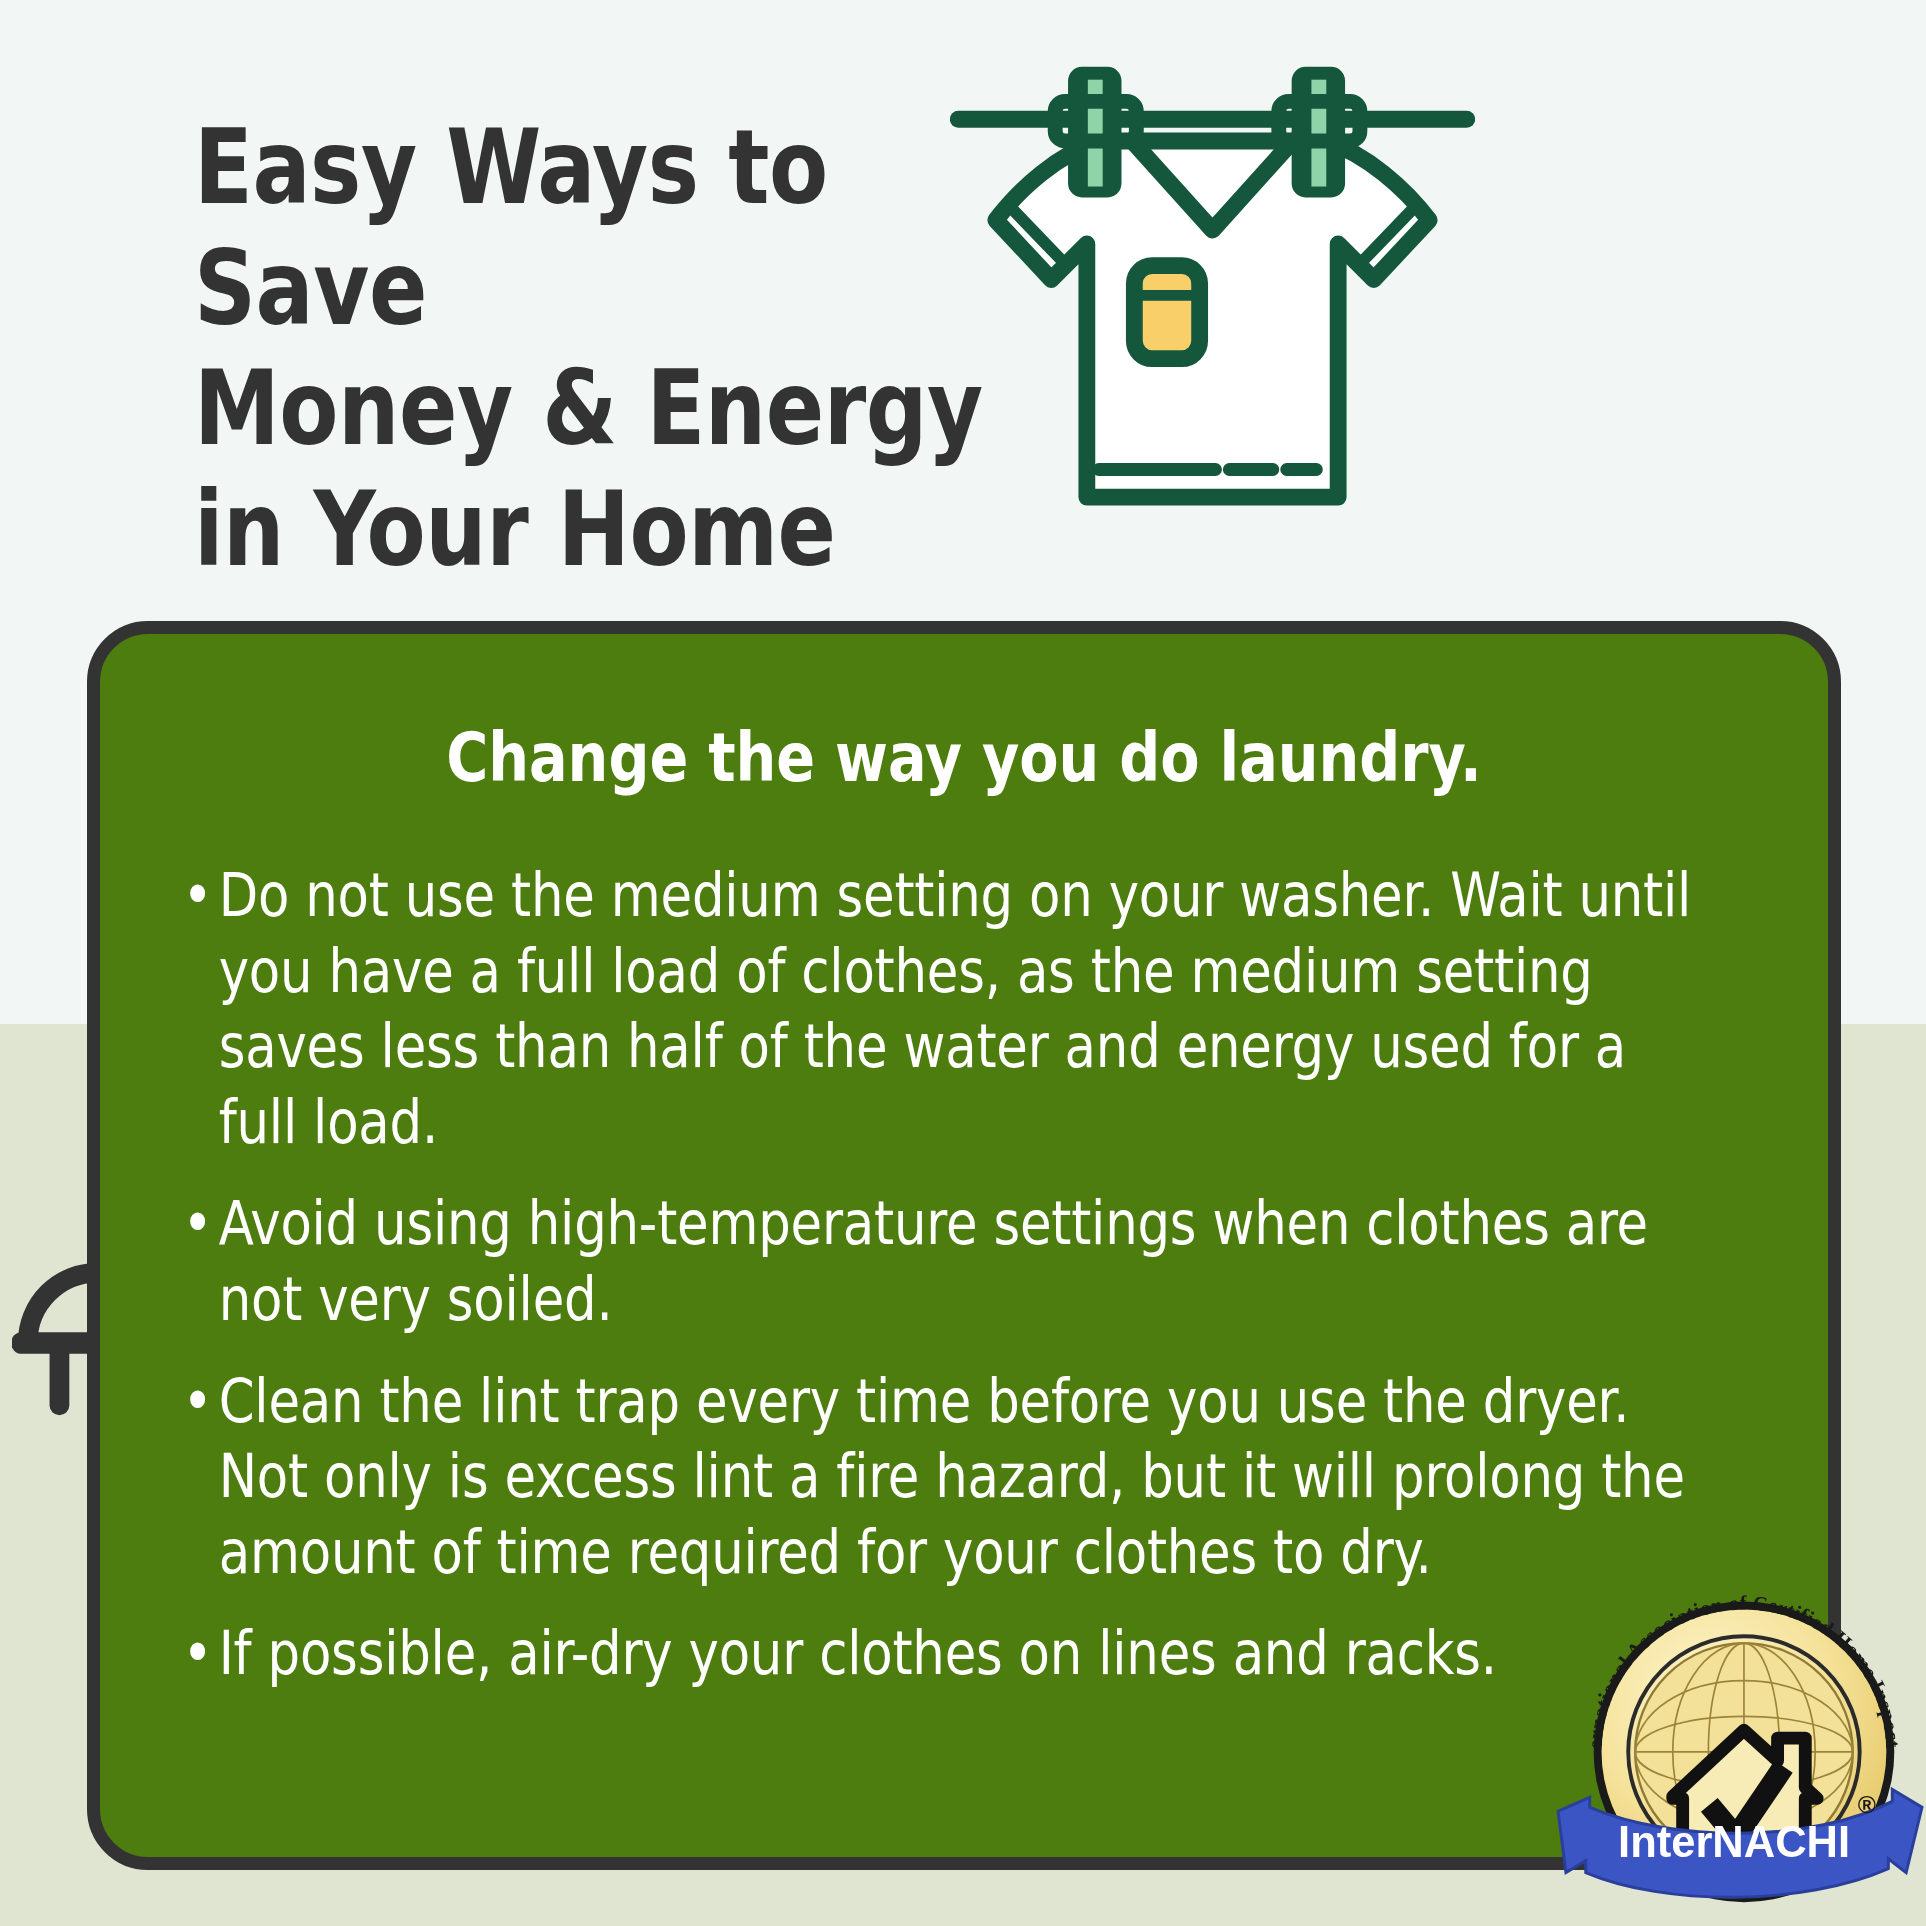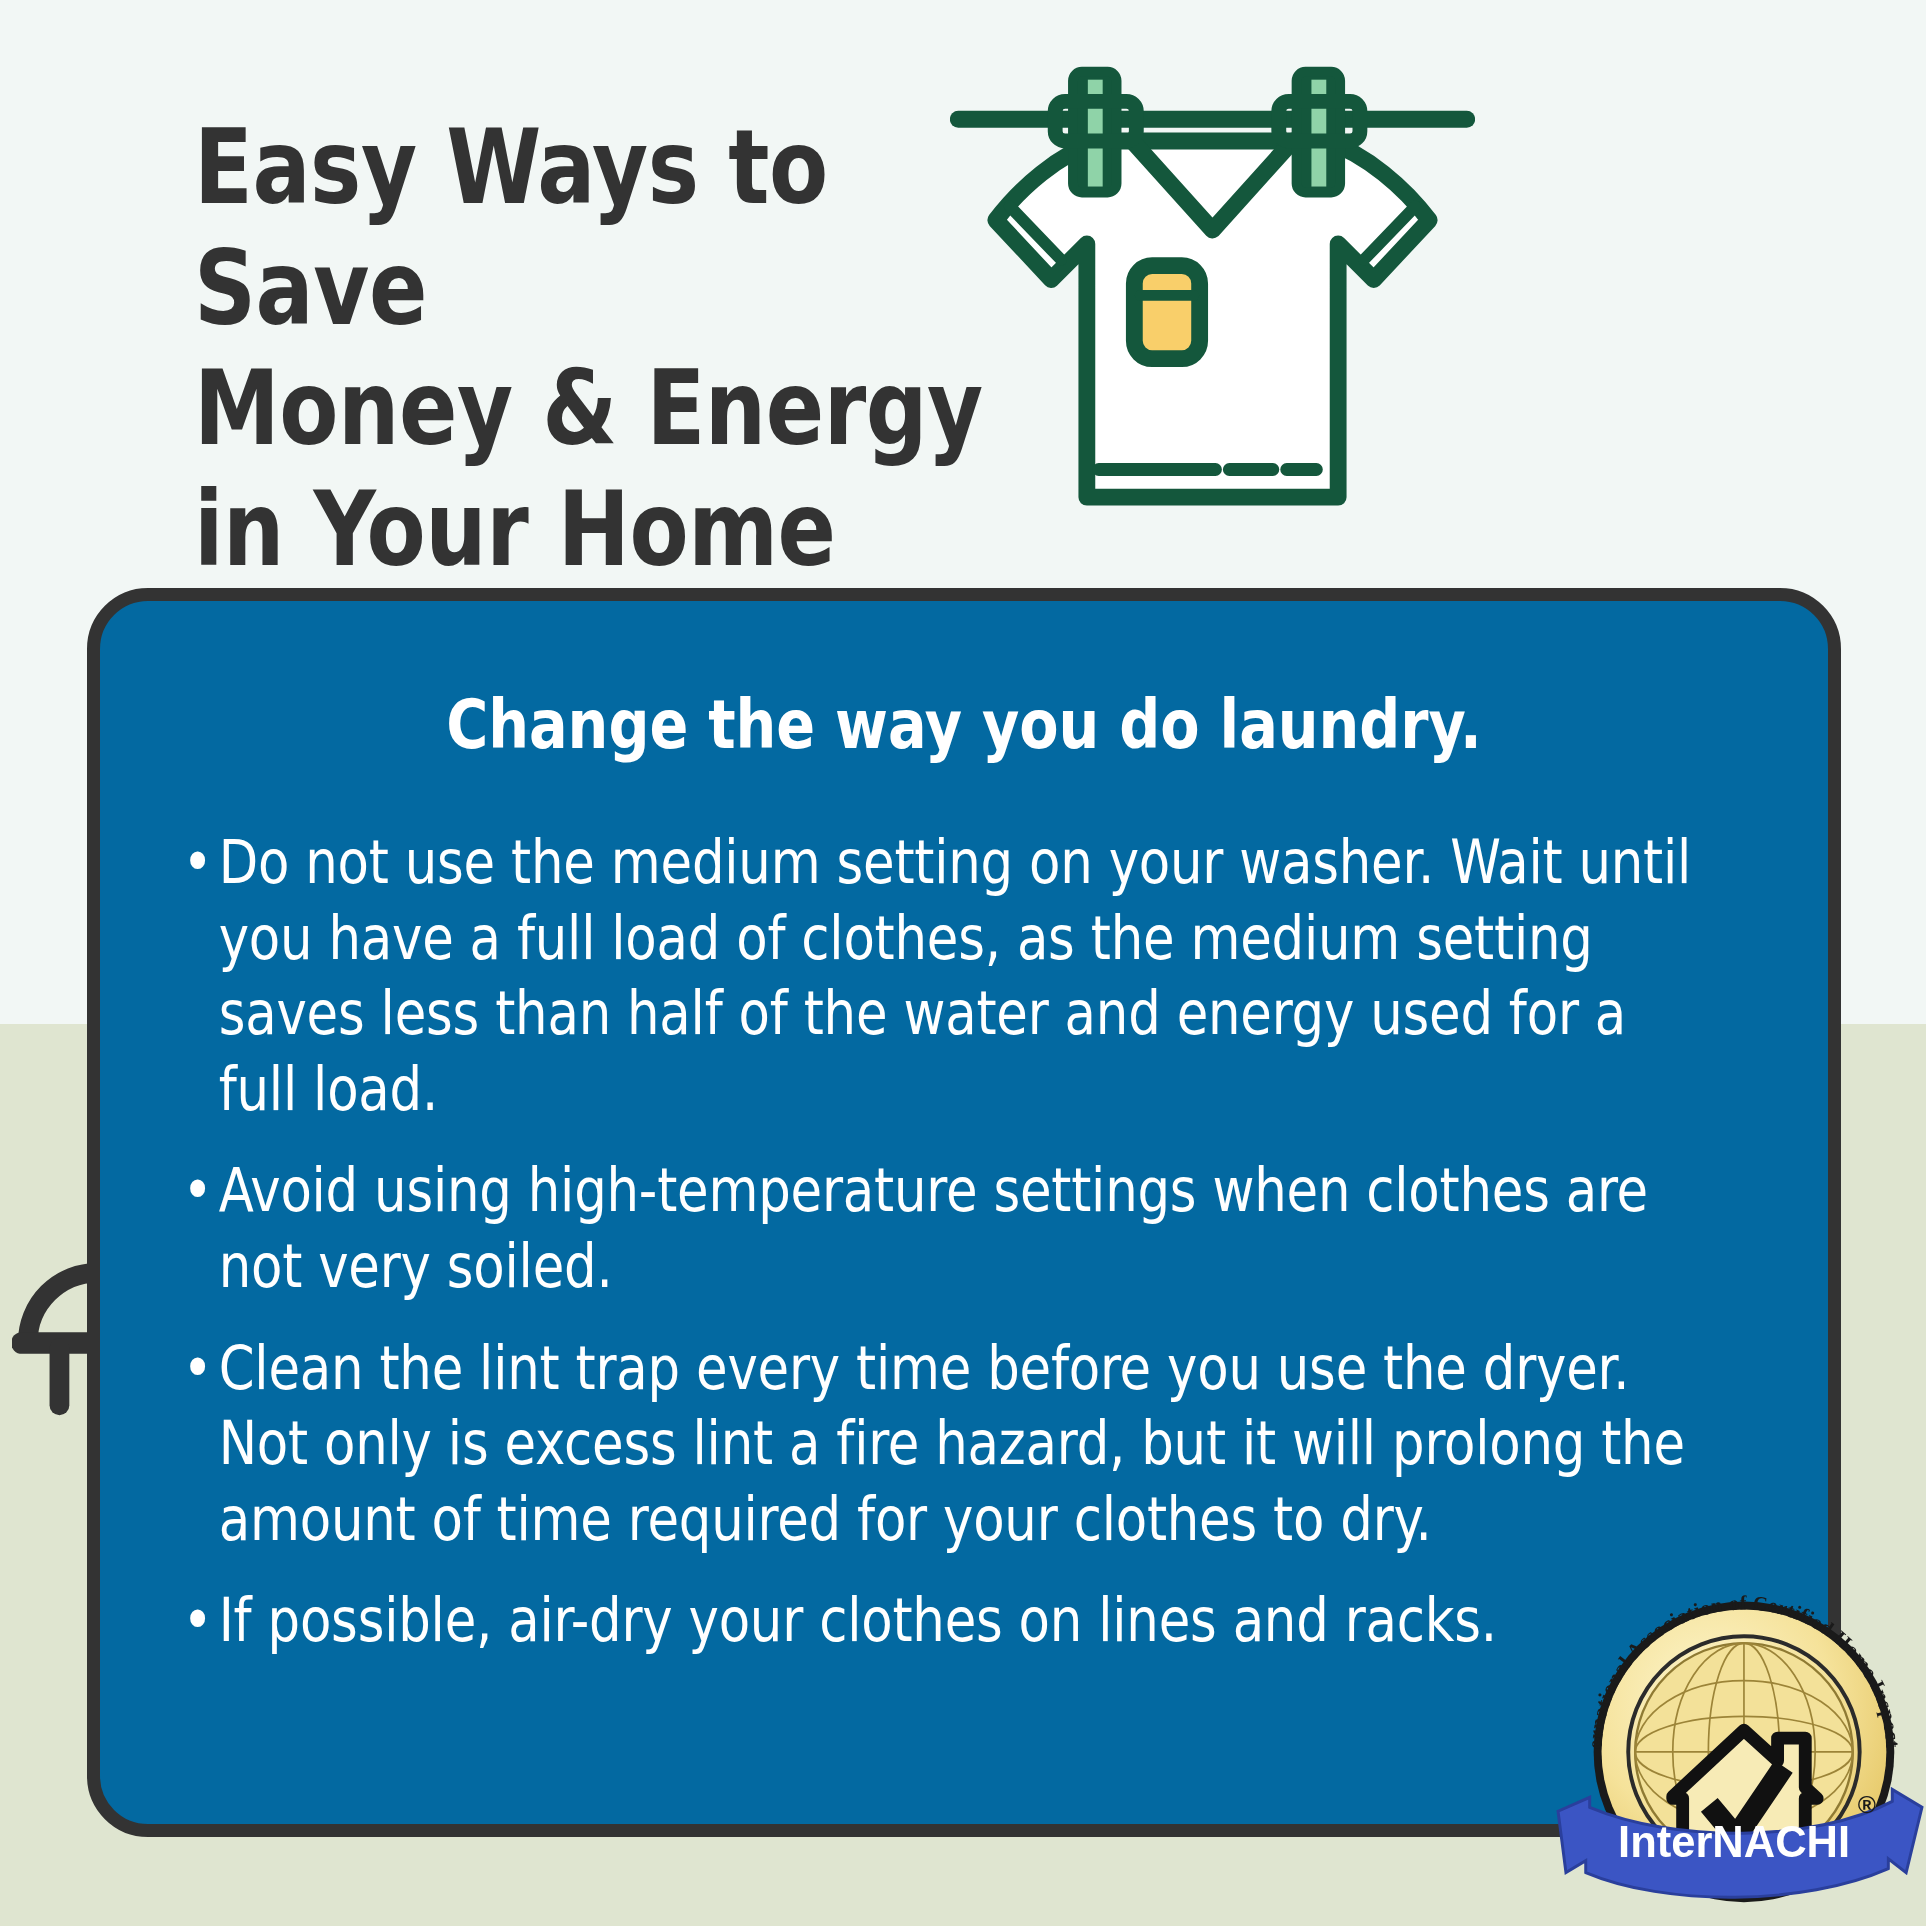--- a/index.html
+++ b/index.html
@@ -54,23 +54,23 @@
   
   .plug-art {
     position:absolute;
     left:12px; top:1249px;
     width:170px; height:188px;
   }
 
   
   .card {
     position:absolute;
-    left:87px; top:588px;
+    left:87px; top:621px;
     width:1754px; height:1249px;
-    background:#0369a1;
+    background:#4d7c0f;
     border:13px solid #333333;
     border-radius:61px;
   }
 
   .card-heading {
     position:absolute;
     left:0; top:91px;
     width:100%;
     text-align:center;
     color:#ffffff;

